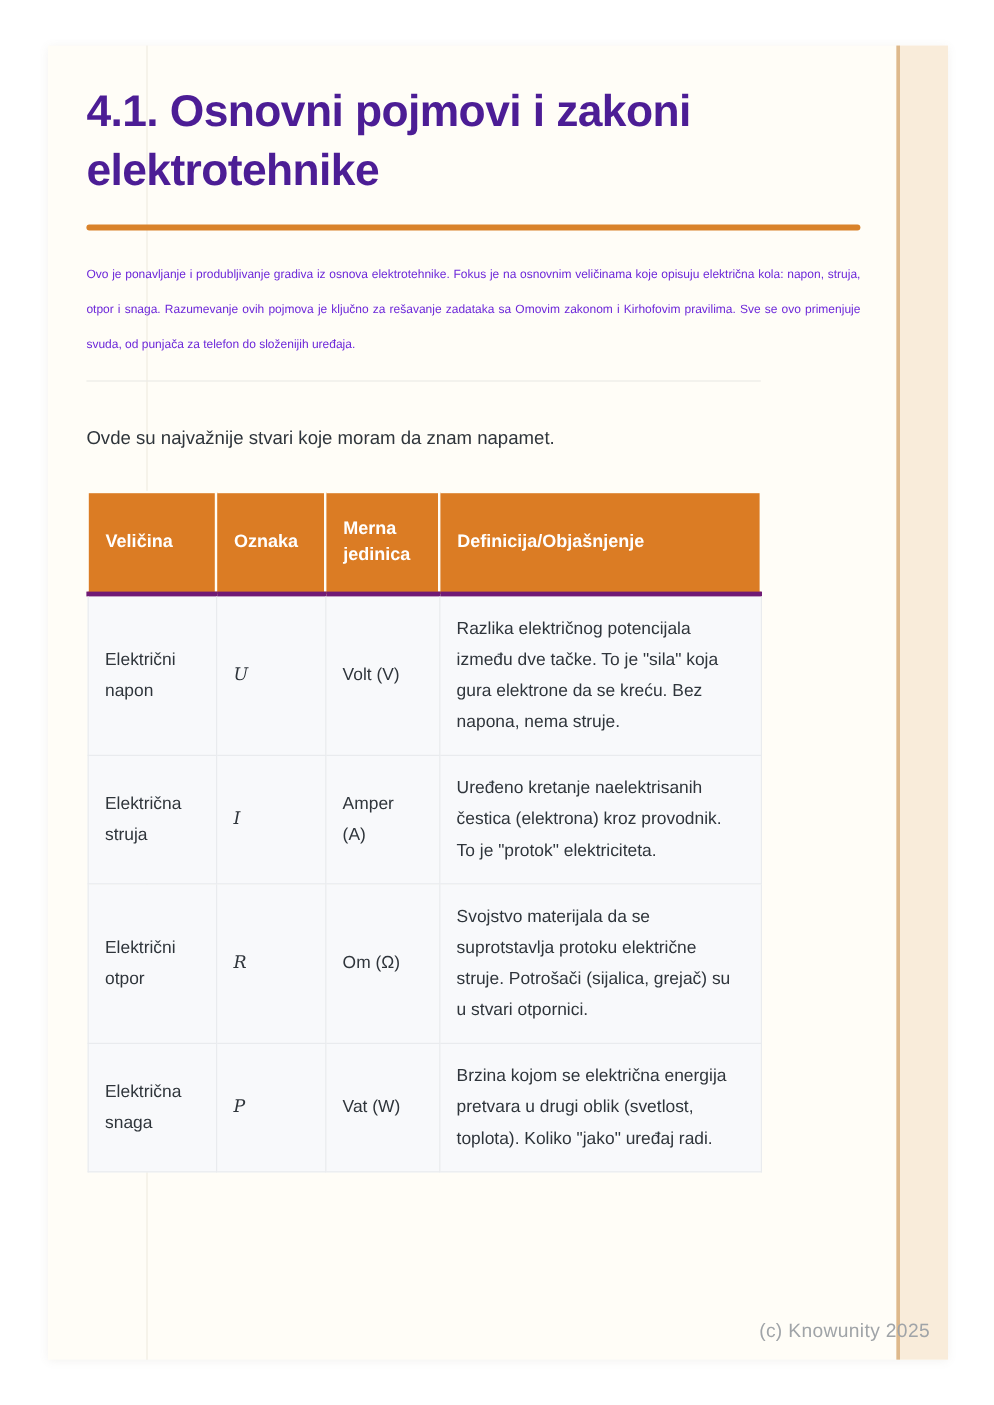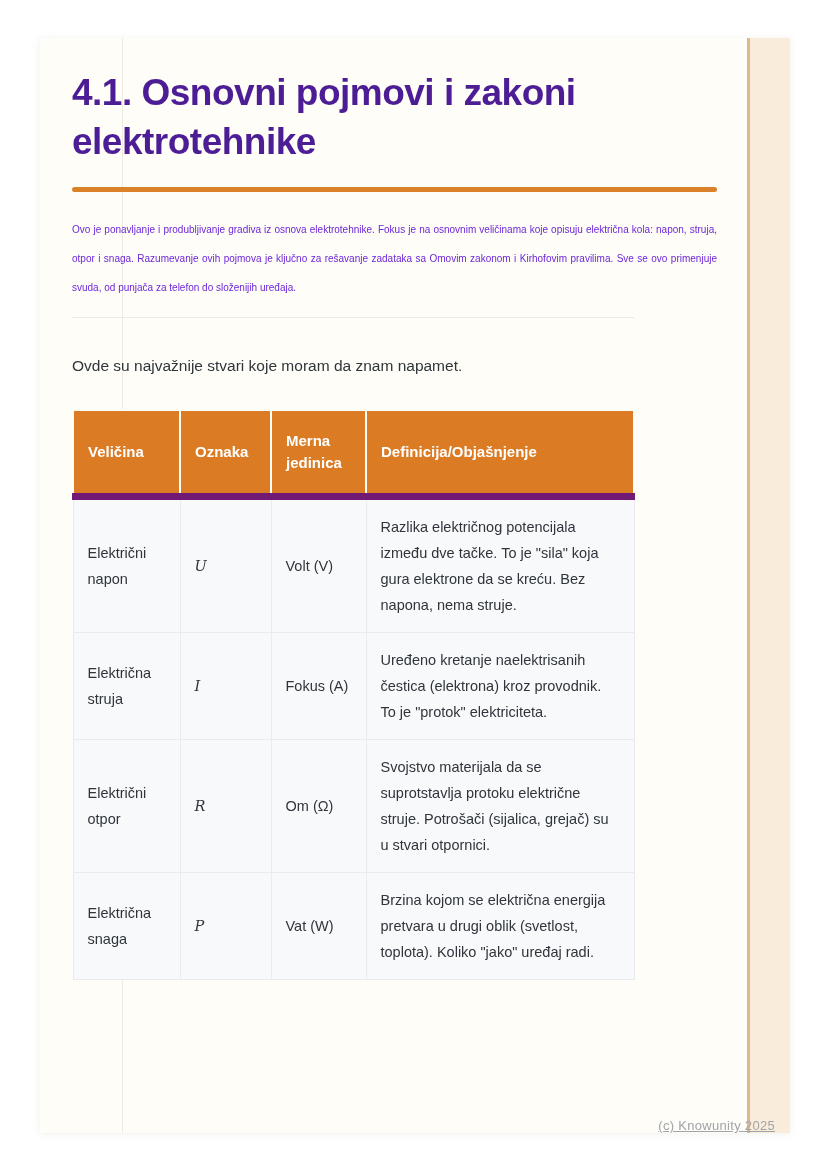--- a/index.html
+++ b/index.html
@@ -61,34 +61,34 @@
     font-size:15px;font-weight:600;text-align:left;
     padding:12px 14px;height:58px;vertical-align:middle;
     border:2px solid #FFFDF7;line-height:22px;
   }
   table.def-table td{
     background:#F8F9FB;
     border:1px solid #E9EBEE;
     padding:14px 14px;vertical-align:middle;
     font-size:14.5px;color:#2F353B;line-height:26px;
   }
-  table.def-table tr.body-row:first-child td{border-top:7px solid #701a75;}
+  table.def-table tr.body-row:first-child td{border-top:4px solid #701a75;}
   td.col-term{font-weight:400;color:#23292E;font-size:14.5px;line-height:25px;}
   td.col-symbol{
     font-family:"DejaVu Serif","Liberation Serif",serif;
     font-style:italic;font-size:15.5px;color:#343a40;padding-left:17px;
   }
   td.col-unit{padding-right:20px;}
   .col-w1{width:107px;}
   .col-w2{width:91px;}
   .col-w3{width:95px;}
   .col-w4{width:268px;}
   .footer-credit{
-    position:absolute;right:15px;bottom:0;
-    font-size:13px;letter-spacing:0.3px;color:#A0A4A8;z-index:5;text-decoration:underline;
+    position:absolute;right:15px;bottom:14px;
+    font-size:16px;letter-spacing:0.3px;color:#A0A4A8;z-index:5;
   }
 </style>
 </head>
 <body>
 
 <div class="card">
   <div class="crease"></div>
   <div class="side-strip"></div>
 
   <div class="content">
@@ -122,21 +122,21 @@
       <tbody>
         <tr class="body-row">
           <td class="col-term">Električni napon</td>
           <td class="col-symbol">U</td>
           <td class="col-unit">Volt (V)</td>
           <td class="col-def">Razlika električnog potencijala između dve tačke. To je "sila" koja gura elektrone da se kreću. Bez napona, nema struje.</td>
         </tr>
         <tr class="body-row">
           <td class="col-term">Električna struja</td>
           <td class="col-symbol">I</td>
-          <td class="col-unit">Fokus (A)</td>
+          <td class="col-unit">Amper (A)</td>
           <td class="col-def">Uređeno kretanje naelektrisanih čestica (elektrona) kroz provodnik. To je "protok" elektriciteta.</td>
         </tr>
         <tr class="body-row">
           <td class="col-term">Električni otpor</td>
           <td class="col-symbol">R</td>
           <td class="col-unit">Om (Ω)</td>
           <td class="col-def">Svojstvo materijala da se suprotstavlja protoku električne struje. Potrošači (sijalica, grejač) su u stvari otpornici.</td>
         </tr>
         <tr class="body-row">
           <td class="col-term">Električna snaga</td>

